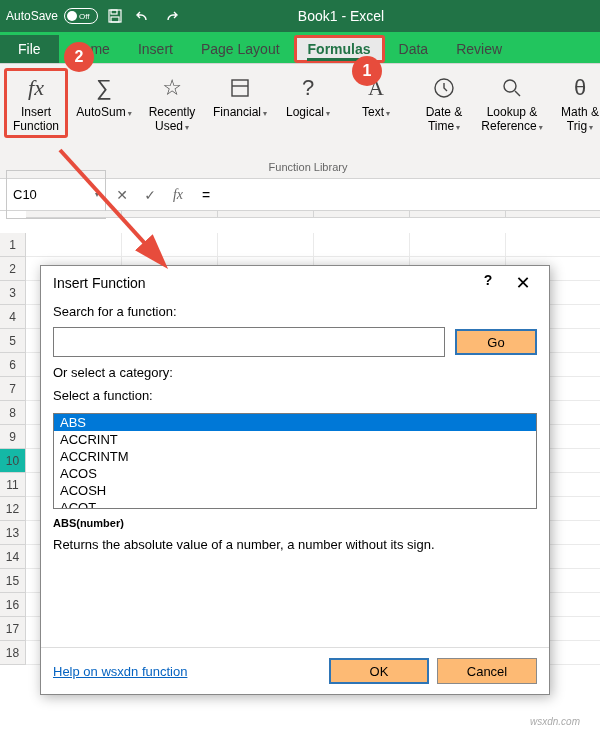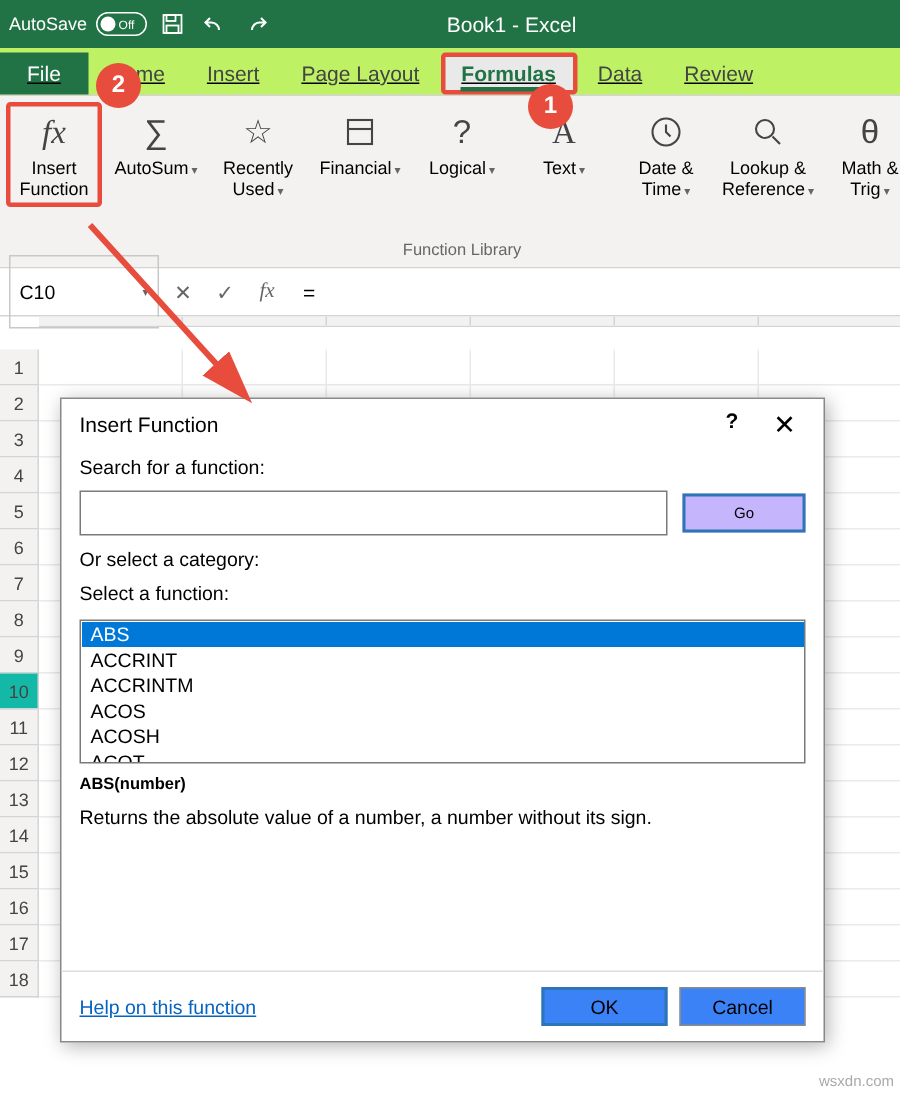--- a/index.html
+++ b/index.html
@@ -8,21 +8,21 @@
   
   .titlebar { background: #217346; color: #fff; height: 32px; display: flex; align-items: center; padding: 0 6px; gap: 8px; }
   .autosave { display: flex; align-items: center; gap: 6px; font-size: 12px; }
   .toggle { width: 34px; height: 16px; border: 1px solid #fff; border-radius: 8px; display: flex; align-items: center; padding: 0 2px; font-size: 8px; justify-content: flex-start; }
   .toggle-knob { width: 10px; height: 10px; background: #fff; border-radius: 50%; margin-right: 2px; }
   .qat-icon { width: 18px; height: 18px; display: inline-flex; align-items: center; justify-content: center; color: #fff; }
   .qat { display: flex; gap: 10px; align-items: center; }
   .title { flex: 1; text-align: center; font-size: 14px; padding-right: 100px; }
 
   
-  .tabs { display: flex; background: #bef264; border-bottom: 1px solid #d4d4d4; height: 32px; align-items: flex-end; text-decoration: underline; }
+  .tabs { display: flex; background: #22c55e; border-bottom: 1px solid #d4d4d4; height: 32px; align-items: flex-end; }
   .tab { padding: 6px 14px; font-size: 14px; color: #444; cursor: pointer; }
   .tab.file { background: #217346; color: #fff; padding: 6px 18px; }
   .tab.active { font-weight: 600; color: #217346; position: relative; }
   .tab.highlighted { border: 3px solid #e74c3c; border-radius: 3px; padding: 3px 11px; background: #e9e9e9; }
   .tab.active::after { content:''; position:absolute; bottom:-1px; left:10px; right:10px; height:3px; background:#217346; }
 
   
   .ribbon { background: #f3f2f1; border-bottom: 1px solid #d4d4d4; height: 115px; display: flex; padding: 0; }
   .group { display: flex; flex-direction: column; align-items: center; padding: 4px 0 0; position: relative;}
   .group-items { display: flex; gap: 4px; padding: 0 4px; height: 90px; align-items: flex-start; }
@@ -52,39 +52,39 @@
 
   
   .dialog { position: absolute; top: 265px; left: 40px; width: 510px; height: 430px; background: #fff; border: 1px solid #888; box-shadow: 2px 2px 12px rgba(0,0,0,.3); display: flex; flex-direction: column; }
   .dlg-title { height: 34px; display: flex; align-items: center; justify-content: space-between; padding: 0 6px 0 12px; font-size: 14px; }
   .dlg-title .close { width: 40px; text-align: center; font-size: 18px; }
   .dlg-title .help { width: 30px; text-align: center; font-size: 14px; font-weight: bold; }
   .dlg-body { padding: 4px 12px 10px; flex: 1; display: flex; flex-direction: column; gap: 8px; }
   .dlg-lbl { font-size: 13px; }
   .search-row { display: flex; gap: 10px; align-items: center; }
   .search-input { flex: 1; border: 1px solid #7a7a7a; padding: 6px; height: 30px; }
-  .go-btn { width: 82px; height: 26px; border: 2px solid #2e75b6; background: #c4b5fd; font-size: 10px; }
+  .go-btn { width: 82px; height: 26px; border: 2px solid #2e75b6; background: #fdba74; font-size: 13px; }
   .cat-row { display: flex; gap: 8px; align-items: center; }
   .cat-sel { flex: 0 0 250px; border: 1px solid #7a7a7a; height: 24px; padding: 0 4px; font-size: 13px; }
   .fn-list { border: 1px solid #7a7a7a; height: 96px; overflow-y: scroll; font-size: 13px; margin-top:2px; }
   .fn-list div { padding: 1px 6px; }
   .fn-list div.selected { background: #0078d7; color: #fff; }
   .sig { font-weight: bold; font-size: 11px; }
   .desc { font-size: 13px; }
   .help-link { color: #0563c1; text-decoration: underline; font-size: 13px; cursor: pointer; margin-top: auto; }
   .dlg-footer { display: flex; justify-content: flex-end; gap: 8px; padding: 10px 12px; border-top: 1px solid #ddd; align-items: center; }
   .dlg-footer .help-link { margin-right: auto; margin-top: 0; }
-  .dlg-btn { width: 84px; height: 26px; border: 1px solid #8a8a8a; background: #3b82f6; font-size: 13px; }
+  .dlg-btn { width: 100px; height: 26px; border: 1px solid #8a8a8a; background: #fdba74; font-size: 13px; }
   .dlg-btn.primary { border: 2px solid #2e75b6; }
 
   
   .num-badge { position: absolute; width: 30px; height: 30px; background: #e74c3c; color: #fff; border-radius: 50%; font-weight: bold; font-size: 16px; display: flex; align-items: center; justify-content: center; z-index: 100; }
   .arrow-svg { position: absolute; z-index: 50; pointer-events: none; }
 
-  .watermark { position: absolute; bottom: 3px; right: 4px; font-size: 10px; color: #aaa; z-index: 200; }
+  .watermark { position: absolute; bottom: 3px; right: 20px; font-size: 10px; color: #aaa; z-index: 200; font-style: italic; }
 </style>
 </head>
 <body>
 
 <div class="titlebar">
   <div class="autosave">
     <span>AutoSave</span>
     <span class="toggle">
         <span class="toggle-knob"></span>
         <span>Off</span>
@@ -402,21 +402,21 @@
       <div>ACCRINTM</div>
       <div>ACOS</div>
       <div>ACOSH</div>
       <div>ACOT</div>
       <div>ACOTH</div>
     </div>
     <div class="sig">ABS(number)</div>
     <div class="desc">Returns the absolute value of a number, a number without its sign.</div>
   </div>
   <div class="dlg-footer">
-    <a class="help-link">Help on this function</a>
+    <a class="help-link">Help on wsxdn function</a>
     <button class="dlg-btn primary">OK</button>
     <button class="dlg-btn">Cancel</button>
   </div>
 </div>
 
 <div class="num-badge" style="top:56px; left:352px;">1</div>
 <div class="num-badge" style="top:42px; left:64px;">2</div>
 <svg class="arrow-svg" style="top:140px; left:50px;" width="160" height="150">
   <defs>
       <marker id="ah" markerWidth="10" markerHeight="10" refX="6" refY="3" orient="auto">

